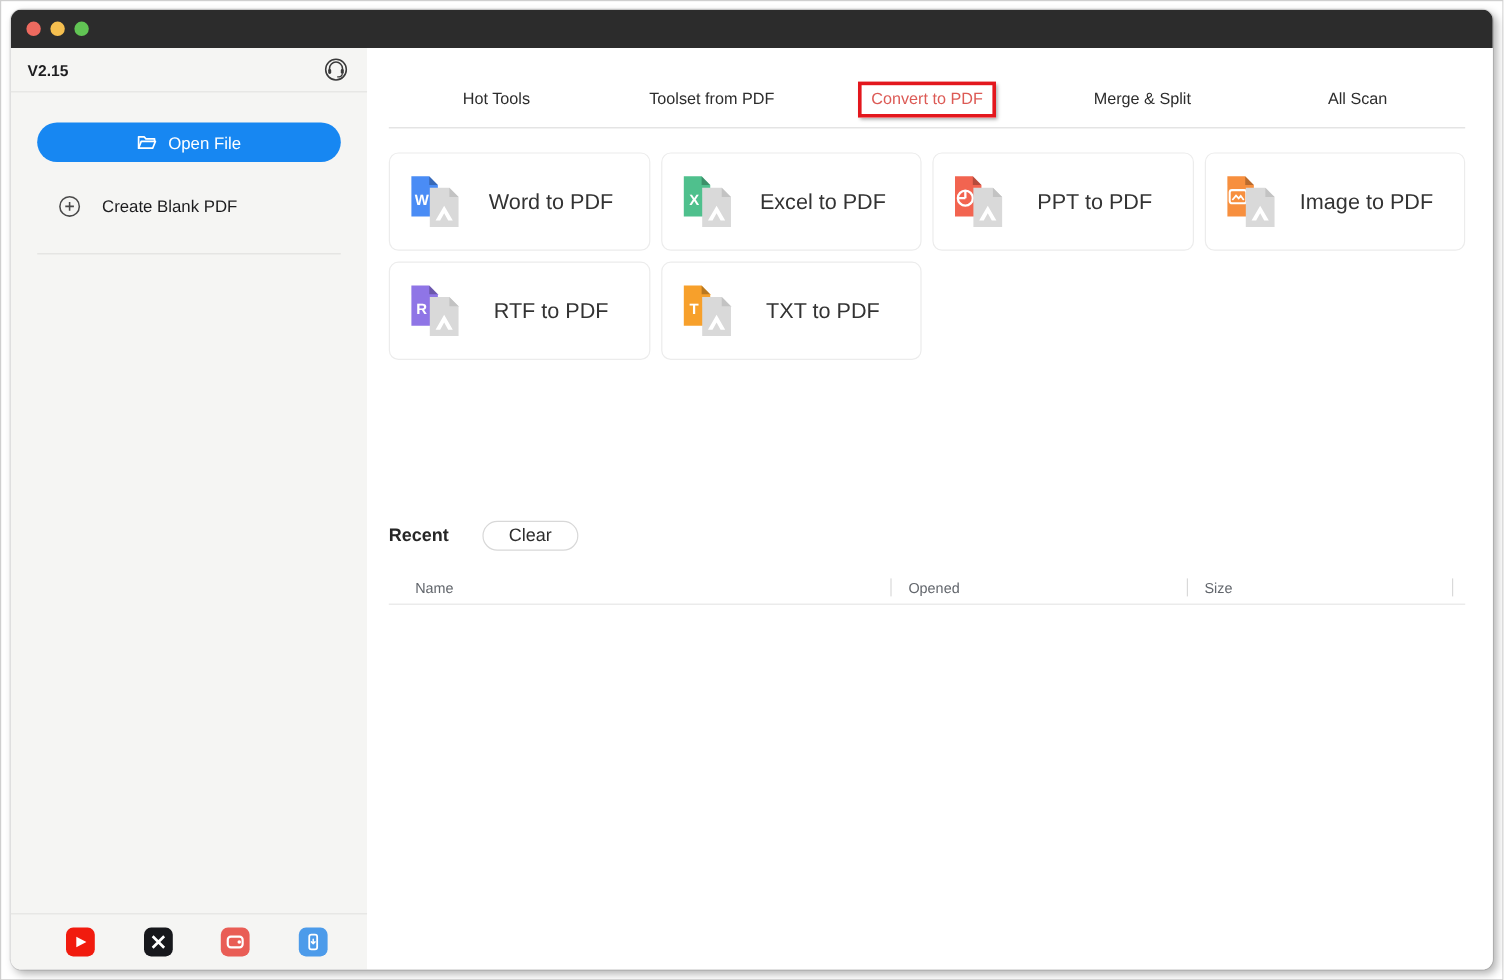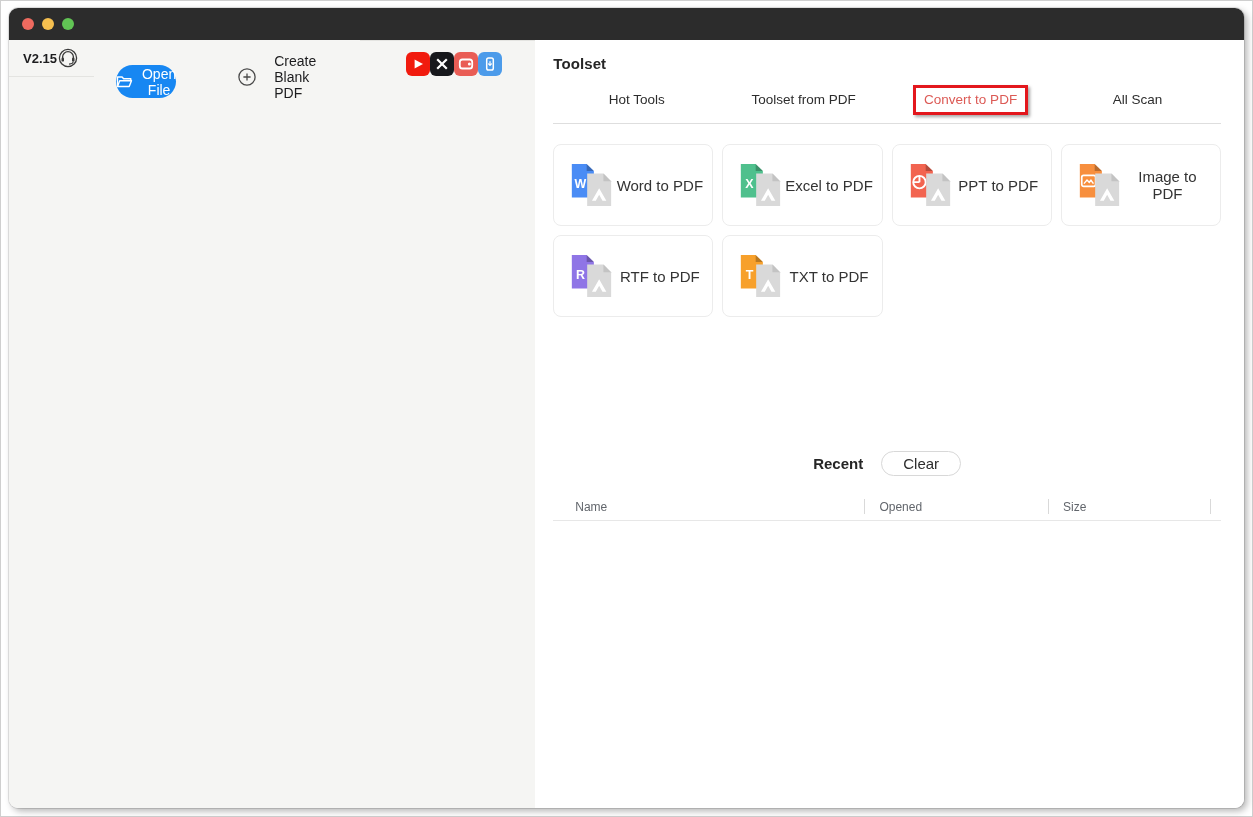--- a/index.html
+++ b/index.html
@@ -8,21 +8,21 @@
   .window { width:100%; height:100%; border-radius:9px; overflow:hidden; display:flex; flex-direction:column;
             box-shadow:0 0 0 1px rgba(0,0,0,0.10), 3px 3px 7px rgba(0,0,0,0.30); background:#fff; }
   
   .titlebar { height:32px; flex:0 0 32px; background:var(--titlebar_bg); display:flex; align-items:center; padding-left:13px; gap:8px; }
   .light { width:12px; height:12px; border-radius:50%; display:inline-block; }
   .light.red { background:var(--traffic_red); }
   .light.yellow { background:var(--traffic_yellow); }
   .light.green { background:var(--traffic_green); }
   .content { flex:1; display:flex; min-height:0; }
   
-  .sidebar { flex:0 0 297px; background:var(--sidebar_bg); display:flex; flex-direction:row; }
+  .sidebar { flex:0 0 297px; background:var(--sidebar_bg); display:flex; flex-direction:column; }
   .sb-header { height:37px; display:flex; align-items:center; justify-content:space-between; padding:0 15px 0 14px; border-bottom:1px solid #e4e4e1; }
   .version { font-size:13px; font-weight:700; color:#1d1d1f; }
   .support { display:flex; align-items:center; cursor:pointer; }
   .open-file { margin:25px 22px 0 22px; height:33px; border:none; border-radius:17px; background:var(--accent_blue); color:#ffffff;
                font-size:14px; font-family:inherit; display:flex; align-items:center; justify-content:center; gap:9px; cursor:pointer; }
   .sb-item { display:flex; align-items:center; gap:17px; padding-left:39px; height:30px; font-size:14px; color:#1c1c1e; cursor:pointer; }
   .sb-item.first { margin-top:22px; }
   .sb-item.second { margin-top:40px; }
   .sb-divider { height:1px; background:#e2e2df; margin:24px 22px 0 22px; }
   .sb-spacer { flex:1; }
@@ -32,25 +32,25 @@
   .main { flex:1; background:#fff; padding:15px 23px 0 18px; display:flex; flex-direction:column; }
   .page-title { font-size:15px; font-weight:600; color:#262626; letter-spacing:.1px; }
   .tabs { display:flex; margin-top:7px; border-bottom:1px solid #dedede; }
   .tab { flex:1; text-align:center; padding:13px 0 15px 0; font-size:13.5px; color:#2d2d2d; cursor:pointer; }
   .tab.active { padding:6px 0 8px 0; }
   .annotation-box { display:inline-block; border:3px solid var(--annotation_red); padding:4px 8px 5px 8px; color:var(--tab_active_red);
                     box-shadow:2px 2px 3px rgba(0,0,0,0.35); }
   .cards { display:grid; grid-template-columns:repeat(4,1fr); gap:9px; margin-top:20px; }
   .card { height:82px; border:1px solid #ececec; border-radius:8px; background:#fff; display:flex; align-items:center; cursor:pointer; }
   .card-icon { margin-left:13px; display:flex; }
-  .card-label { flex:1; text-align:center; font-size:15px; color:#333; padding-right:8px; }
+  .card-label { flex:1; text-align:center; font-size:18px; color:#333; padding-right:8px; }
   .doc-letter { font-size:13px; font-weight:700; fill:#fff; font-family:"Liberation Sans", sans-serif; }
   
   .recent { margin-top:134px; }
-  .recent-head { display:flex; align-items:center; gap:18px;justify-content:center; }
+  .recent-head { display:flex; align-items:center; gap:28px; }
   .recent-title { font-size:15px; font-weight:600; color:#262626; }
   .clear-btn { height:25px; padding:0 21px; border:1px solid #d8d8d8; border-radius:13px; background:#fff; font-size:15px; color:#2d2d2d;
                font-family:inherit; cursor:pointer; }
   .thead { display:flex; margin-top:17px; height:28px; align-items:center; font-size:12px; color:#62666c; border-bottom:1px solid #e7e7e7; position:relative; }
   .col { position:relative; height:100%; display:flex; align-items:center; }
   .col.name { width:46.6%; padding-left:22px; }
   .col.opened { width:27.5%; padding-left:15px; }
   .col.size { width:25.9%; padding-left:15px; }
   .col.opened::before, .col.size::before, .thead::after { content:''; position:absolute; left:0; top:6px; height:15px; width:1px; background:#d9d9d9; }
   .thead::after { left:auto; right:10px; }
@@ -129,33 +129,35 @@
           <span class="tile" style="background-color: rgb(76, 155, 234);">
             <svg width="16" height="16" viewBox="0 0 16 16" fill="none">
               <rect x="4.7" y="1.9" width="6.6" height="12.2" rx="1.8" stroke="#fff" stroke-width="1.5"></rect>
               <path d="M8 5.6v3.8M8 9.4L6.5 7.9M8 9.4l1.5-1.5" stroke="#fff" stroke-width="1.2" stroke-linecap="round"></path>
             </svg>
           </span>
         </div>
       </aside>
 
       <main class="main">
-        <h1 class="page-title">Toolset</h1>
 
         <nav class="tabs">
           <div class="tab">
             <span>Hot Tools</span>
           </div>
           <div class="tab">
             <span>Toolset from PDF</span>
           </div>
           <div class="tab active">
             <span class="annotation-box">
               <span>Convert to PDF</span>
             </span>
+          </div>
+          <div class="tab">
+            <span>Merge &amp; Split</span>
           </div>
           <div class="tab">
             <span>All Scan</span>
           </div>
         </nav>
 
         <section class="cards">
 
           <div class="card">
             <span class="card-icon">

